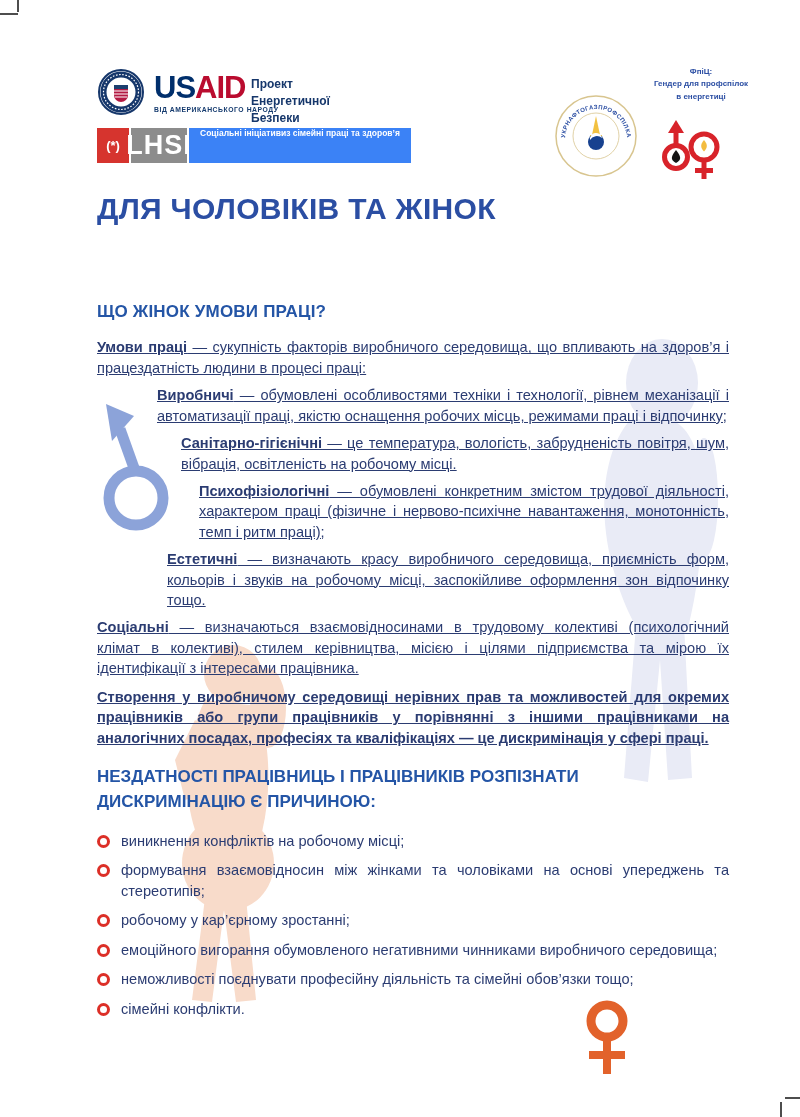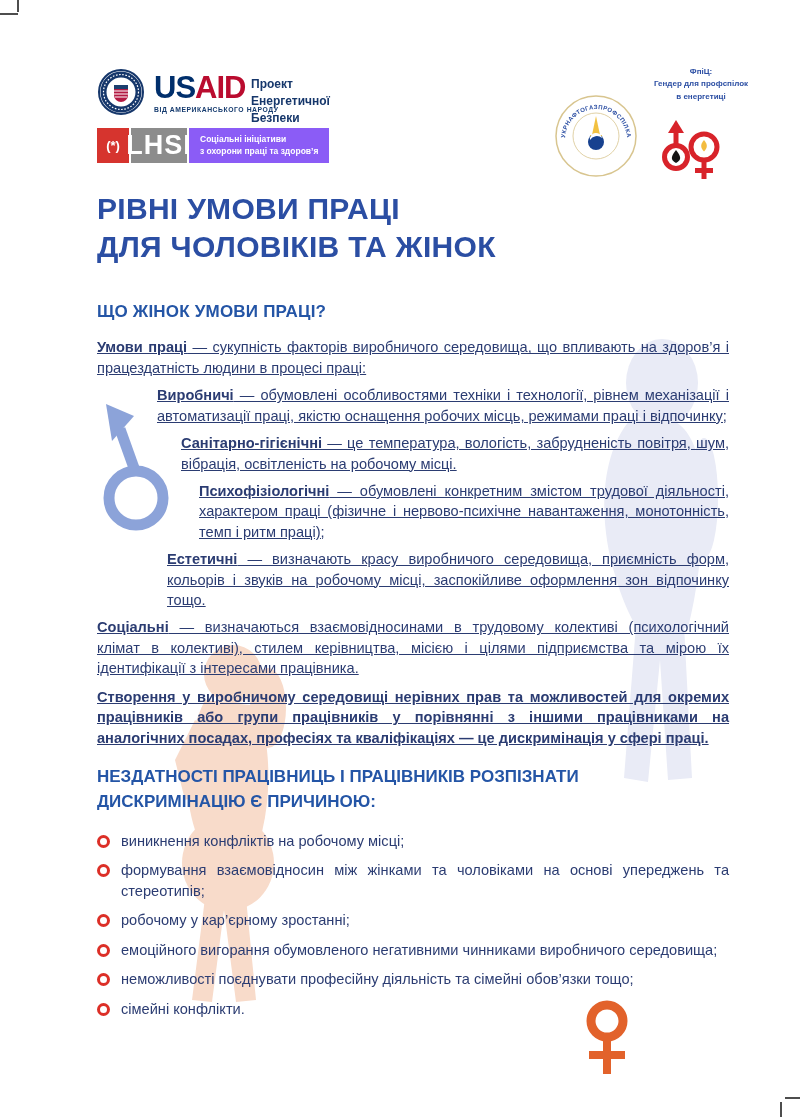--- a/index.html
+++ b/index.html
@@ -21,22 +21,22 @@
   .usaid-brand{font-size:31px;font-weight:800;letter-spacing:-1px;line-height:1;}
   .us{color:#002F6C;} .aid{color:#BA0C2F;}
   .usaid-tag{font-size:6.8px;font-weight:700;letter-spacing:0.55px;color:#143A6E;margin-top:3px;}
   .project{position:absolute;left:240px;top:76px;font-size:12px;font-weight:700;
            color:#16376B;line-height:1.4;}
   .lhsi{position:absolute;left:86px;top:128px;display:flex;height:35px;gap:2px;}
   .lhsi-star{width:32px;background:#D6342E;color:#fff;font-weight:800;font-size:13px;
              display:flex;align-items:center;justify-content:center;}
   .lhsi-name{width:56px;background:#8C8C8C;color:#fff;font-weight:800;font-size:27px;
              letter-spacing:1px;display:flex;align-items:center;justify-content:center;}
-  .lhsi-desc{background:#8b5cf6;color:#fff;font-size:8.5px;font-weight:600;line-height:1.35;
-             display:flex;flex-direction:column;justify-content:center;padding:0 11px;}
+  .lhsi-desc{background:#3b82f6;color:#fff;font-size:8.5px;font-weight:600;line-height:1.35;
+             display:flex;flex-direction:row;justify-content:center;padding:0 11px;}
   .union-logo{position:absolute;left:543px;top:94px;}
   .program{position:absolute;left:628px;top:66px;width:124px;text-align:center;
            font-size:8px;font-weight:700;color:#2B4EA3;line-height:1.55;}
   .gender-logo{position:absolute;left:640px;top:110px;}
 
   
   .title{position:absolute;left:86px;top:190px;font-size:30px;font-weight:800;
          color:#2B4EA3;line-height:1.26;letter-spacing:0.3px;}
   .main{position:absolute;left:86px;top:302px;width:632px;}
   .sec-h{font-size:17px;font-weight:800;color:#2455A6;letter-spacing:0.2px;margin:0 0 15px;line-height:1.2;}
@@ -109,21 +109,21 @@
       <div>Проект</div>
       <div>Енергетичної</div>
       <div>Безпеки</div>
     </div>
 
     <div class="lhsi">
       <div class="lhsi-star">(*)</div>
       <div class="lhsi-name">LHSI</div>
       <div class="lhsi-desc">
         <div>Соціальні ініціативи</div>
-        <div>з охорони праці та здоров’я</div>
+        <div>з сімейні праці та здоров’я</div>
       </div>
     </div>
 
     <div class="union-logo">
       <svg width="84" height="84" viewBox="0 0 84 84">
         <circle cx="42" cy="42" r="40" fill="#fff" stroke="#D8C58F" stroke-width="1.5"></circle>
         <circle cx="42" cy="42" r="23" fill="none" stroke="#D8C58F" stroke-width="0.8"></circle>
         <defs>
           <path id="ringPath" d="M 11,46 A 31,31 0 1,1 73,46"></path>
         </defs>
@@ -150,21 +150,20 @@
         <polygon points="25,10 33,23 17,23" fill="#D8232A"></polygon>
         <path d="M25 40 C 30 46 31 50 25 53 C 19 50 20 46 25 40" fill="#141414"></path>
         <circle cx="53" cy="37" r="13" fill="none" stroke="#D8232A" stroke-width="5"></circle>
         <path d="M53 30 C 56.5 34 57 37.5 53 41.5 C 49 37.5 49.5 34 53 30" fill="#F3BC3F"></path>
         <line x1="53" y1="50" x2="53" y2="69" stroke="#D8232A" stroke-width="5"></line>
         <line x1="44" y1="60.5" x2="62" y2="60.5" stroke="#D8232A" stroke-width="5"></line>
       </svg>
     </div>
 
     <div class="title">
-      <div>РІВНІ УМОВИ ПРАЦІ</div>
       <div>ДЛЯ ЧОЛОВІКІВ ТА ЖІНОК</div>
     </div>
 
     <div class="main">
       <div class="sec-h">ЩО ЖІНОК УМОВИ ПРАЦІ?</div>
 
       <p><span class="lead">Умови праці</span><span> — сукупність факторів виробничого середовища, що впливають на здоров’я і працездатність людини в процесі праці:</span></p>
 
       <p class="ind1"><span class="lead">Виробничі</span><span> — обумовлені особливостями техніки і технології, рівнем механізації і автоматизації праці, якістю оснащення робочих місць, режимами праці і відпочинку;</span></p>
 

